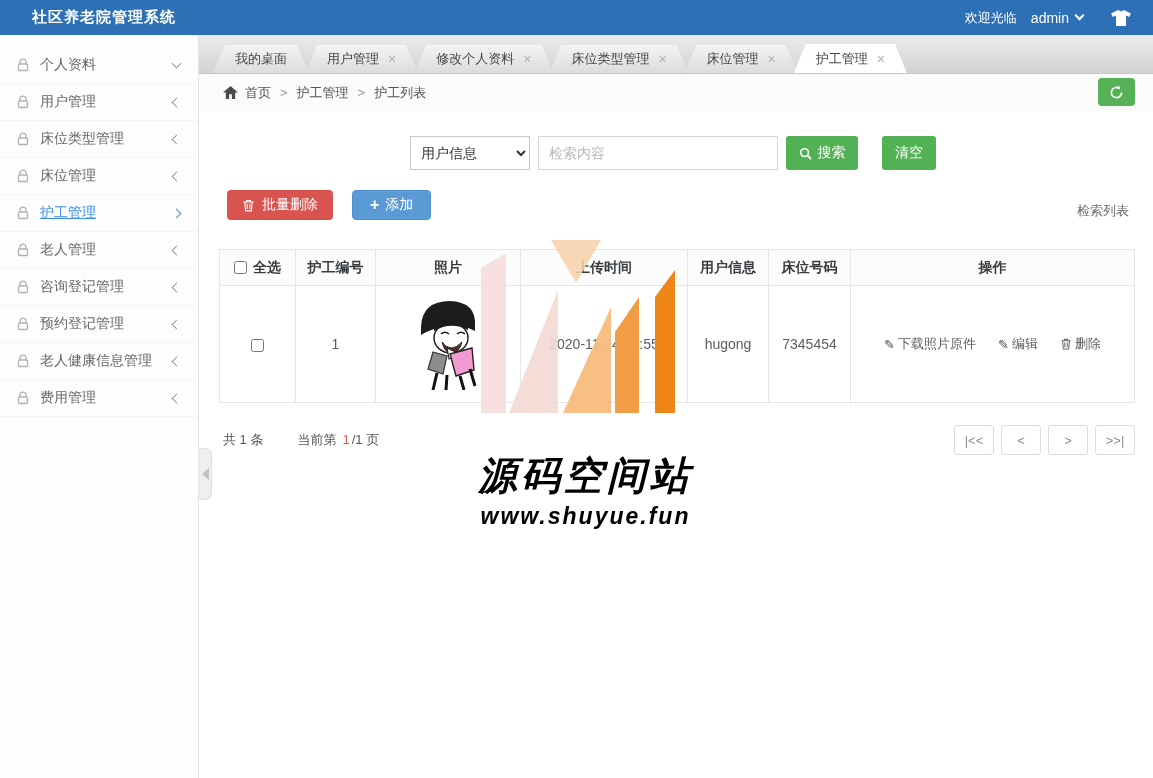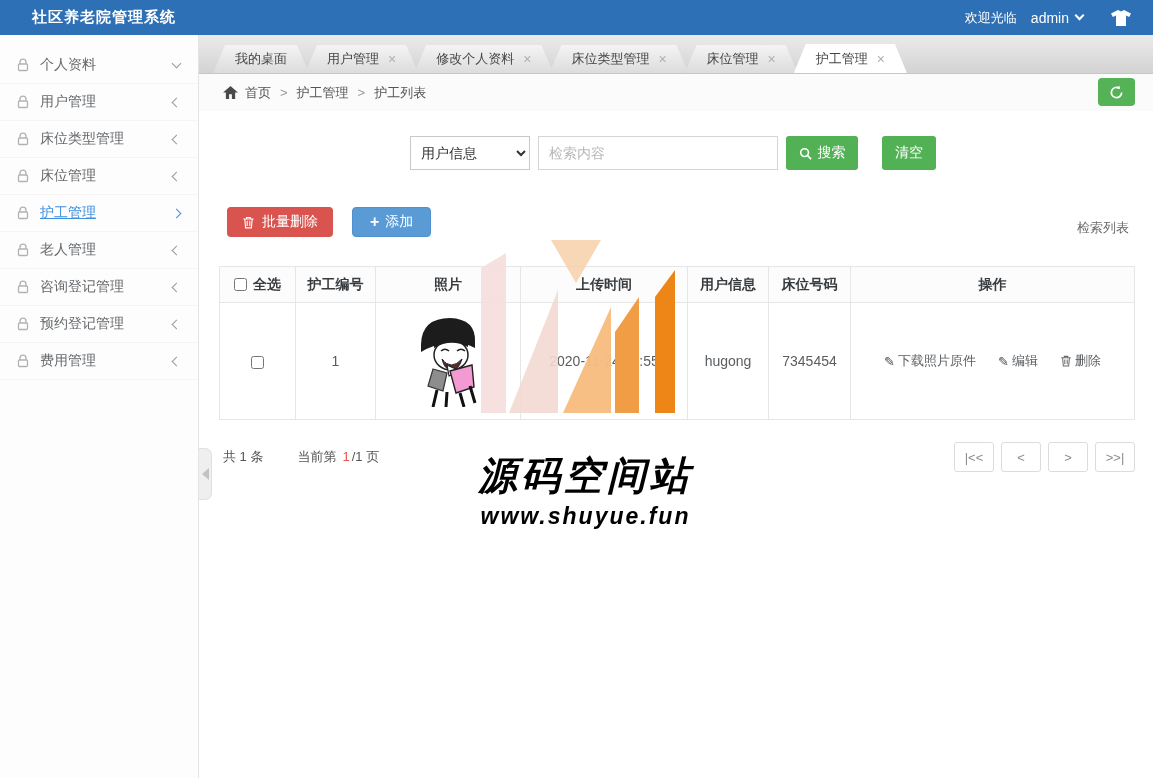--- a/index.html
+++ b/index.html
@@ -69,21 +69,21 @@
   .field-select { width:120px; height:34px; font-size:14px; color:#333; border:1px solid #c9c9c9;
     background:#fff; padding:0 6px; }
   .search-input { width:240px; height:34px; border:1px solid #d5d5d5; margin-left:8px; padding:0 10px;
     font-size:14px; color:#333; }
   .search-input::placeholder { color:#b8b8b8; }
   .btn-green { height:34px; background:#52b155; color:#fff; border:none; border-radius:3px;
     font-size:14px; display:flex; align-items:center; gap:6px; cursor:pointer; }
   .btn-search { width:72px; margin-left:8px; justify-content:center; }
   .btn-clear { width:54px; margin-left:24px; justify-content:center; }
 
-  .toolrow { display:flex; align-items:center; margin:37px 24px 0 28px; }
+  .toolrow { display:flex; align-items:center; margin:20px 24px 0 28px; }
   .btn-danger { background:#d9534f; color:#fff; border:none; border-radius:4px; height:30px;
     padding:0 15px; font-size:14px; display:flex; align-items:center; gap:7px; cursor:pointer; }
   .btn-add { background:#5b9bd5; color:#fff; border:1px solid #4f91cf; border-radius:4px; height:30px;
     padding:0 17px; font-size:14px; display:flex; align-items:center; gap:6px; margin-left:19px; cursor:pointer; }
   .plus-glyph { font-size:16px; font-weight:bold; line-height:1; }
   .list-hint { margin-left:auto; font-size:13px; color:#676a6c; align-self:flex-end; }
 
   table.grid { border-collapse:collapse; table-layout:fixed; width:916px; margin:29px 18px 0 20px;
     font-size:14px; color:#5a5d60; }
   table.grid th, table.grid td { border:1px solid #e4e6e8; text-align:center; vertical-align:middle; }
@@ -219,20 +219,27 @@
         <use href="#i-lock"></use>
       </svg>
     <span class="side-label">咨询登记管理</span>
     <i class="chev chev-left"></i>
   </div>
   <div class="side-item">
     <svg class="icon-lock" width="14" height="14">
         <use href="#i-lock"></use>
       </svg>
     <span class="side-label">预约登记管理</span>
+    <i class="chev chev-left"></i>
+  </div>
+  <div class="side-item">
+    <svg class="icon-lock" width="14" height="14">
+        <use href="#i-lock"></use>
+      </svg>
+    <span class="side-label">老人健康信息管理</span>
     <i class="chev chev-left"></i>
   </div>
   <div class="side-item">
     <svg class="icon-lock" width="14" height="14">
         <use href="#i-lock"></use>
       </svg>
     <span class="side-label">费用管理</span>
     <i class="chev chev-left"></i>
   </div>
 </aside>

